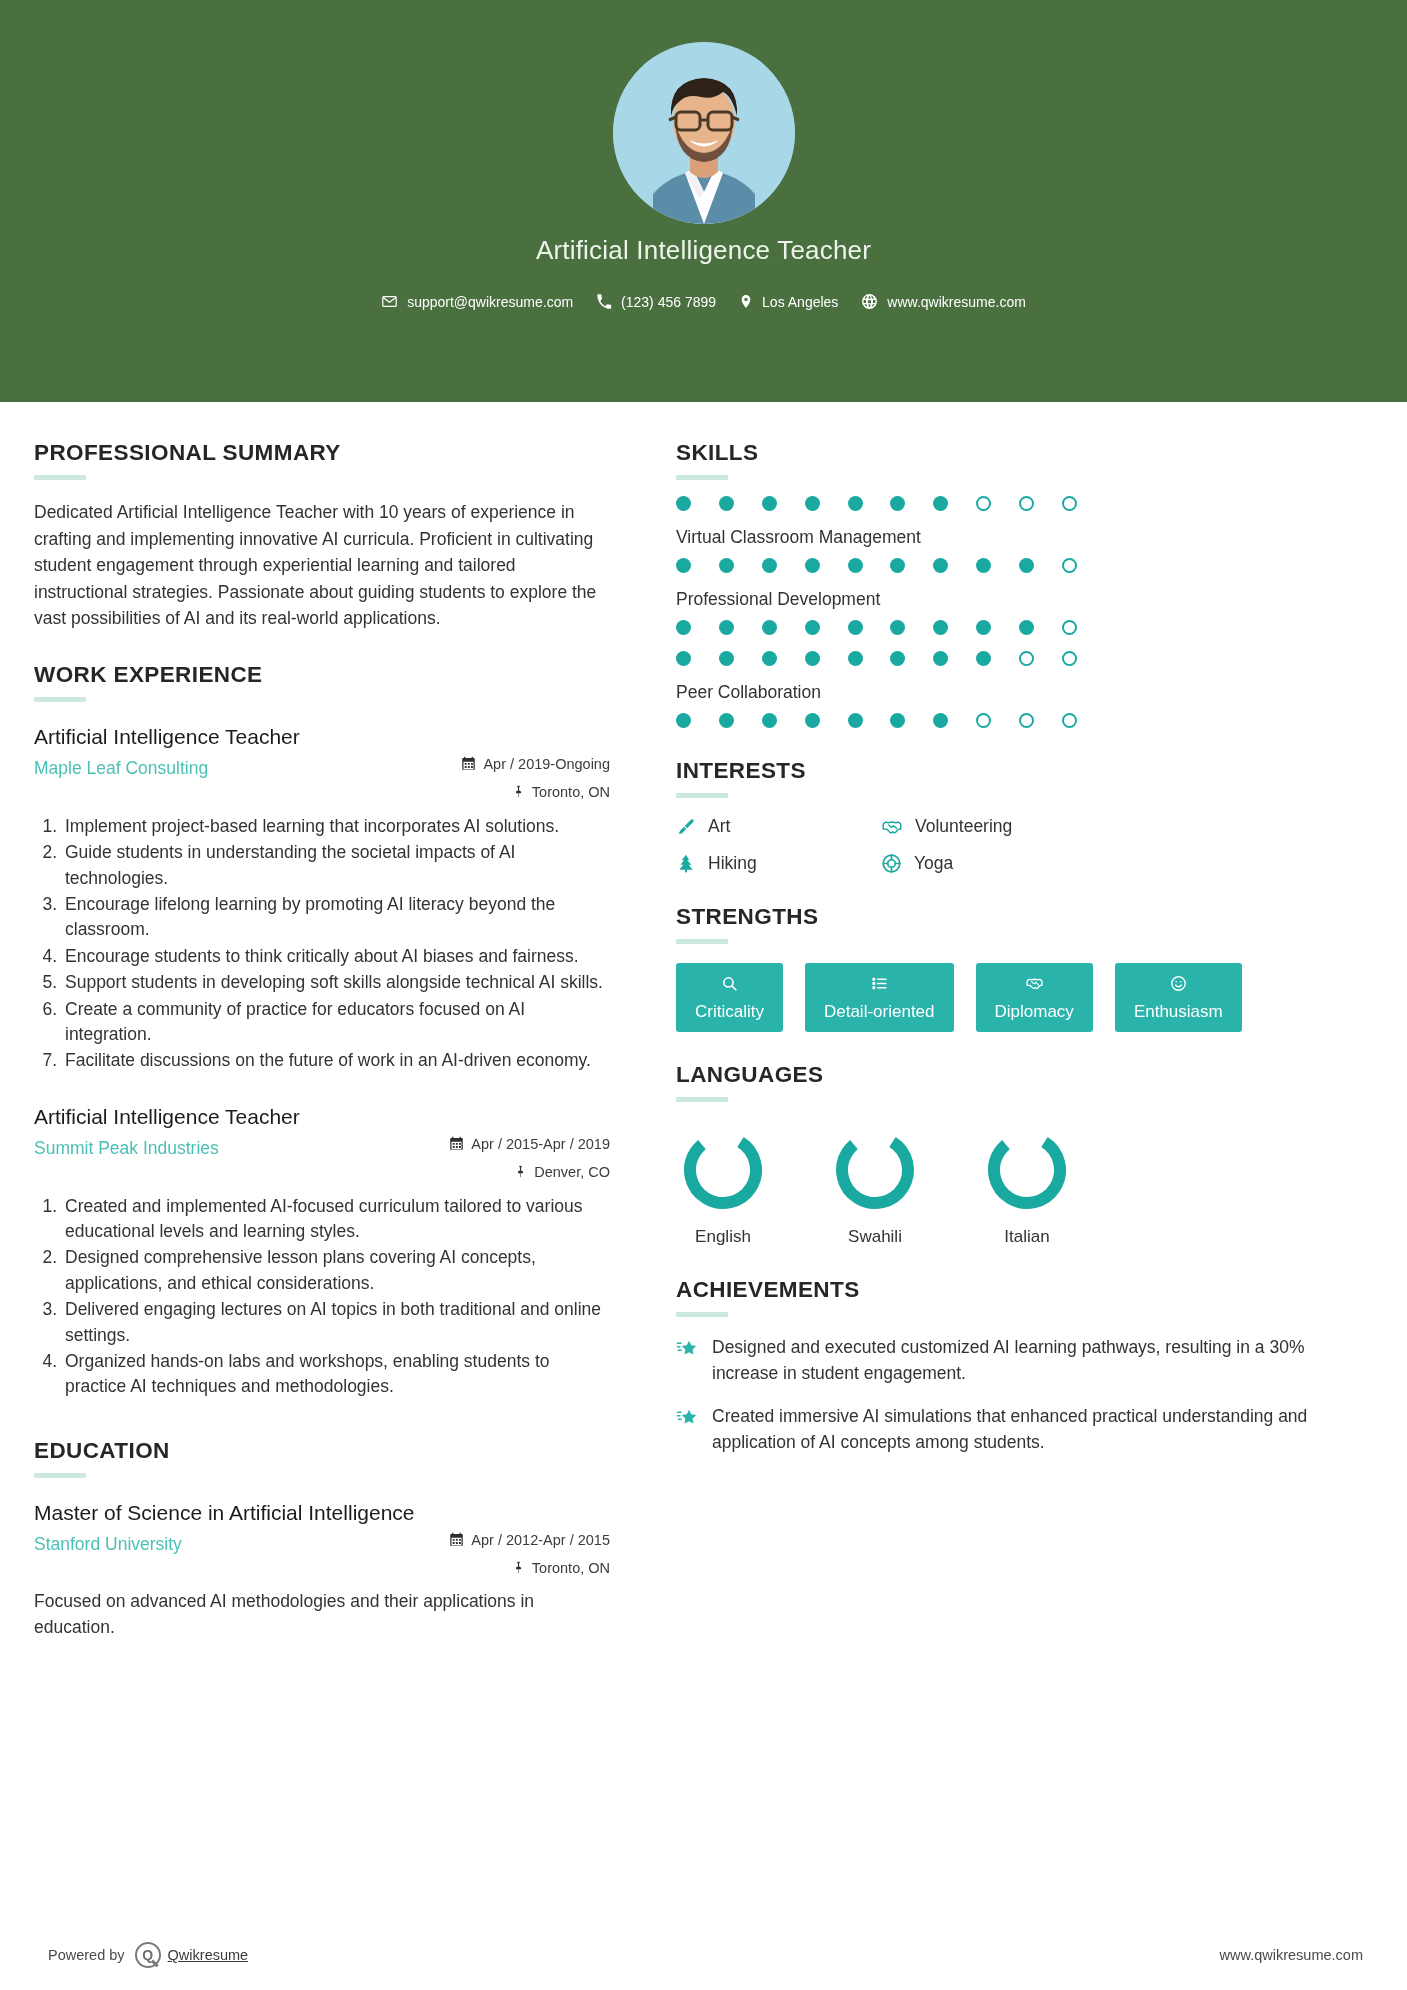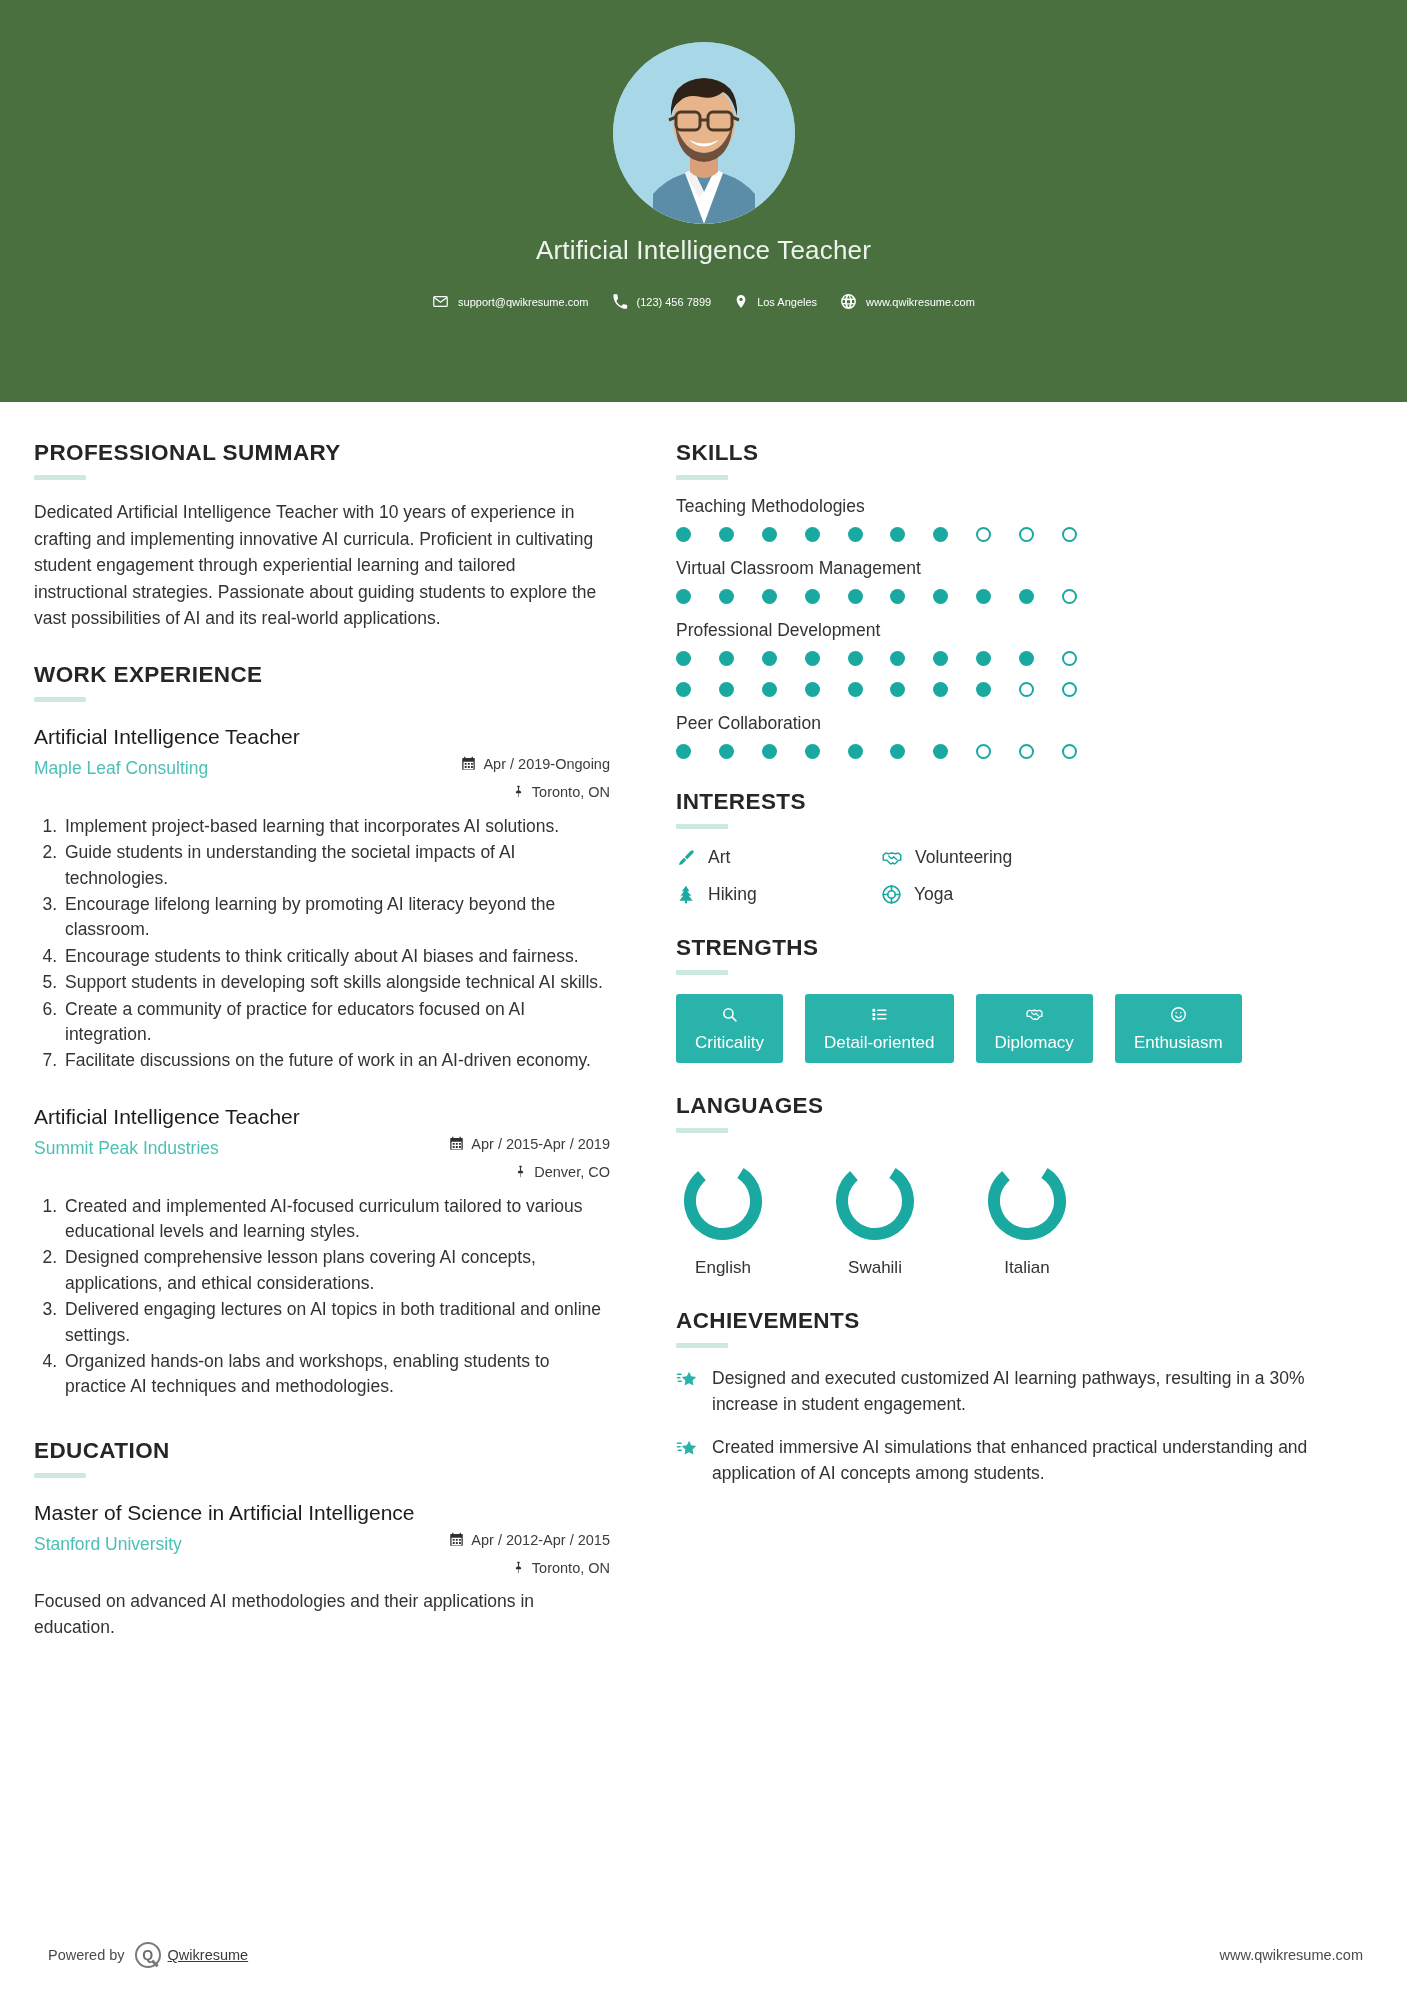--- a/index.html
+++ b/index.html
@@ -46,21 +46,21 @@
     color: #eef4ec;
     font-weight: 400;
     letter-spacing: .2px;
   }
   .contact-row {
     margin-top: 27px;
     display: flex;
     align-items: center;
     gap: 7px;
     color: #ffffff;
-    font-size: 11px;
+    font-size: 14px;
   }
   .contact-item {
     display: flex;
     align-items: center;
     gap: 9px;
     padding: 0 8px;
     white-space: nowrap;
   }
   .contact-item .ic { display: flex; align-items: center; }
   .contact-item .ic svg { display: block; }
@@ -473,21 +473,20 @@
 
     </div>
 
     <div class="col-right">
 
       <div class="sec-block">
         <div class="sec-head">SKILLS</div>
         <div class="sec-rule"></div>
         <div id="skills-list">
             <div class="skill-item">
-              <div class="skill-name">Teaching Methodologies</div>
               <div class="dot-row">
                 <span class="dot on"></span>
                 <span class="dot on"></span>
                 <span class="dot on"></span>
                 <span class="dot on"></span>
                 <span class="dot on"></span>
                 <span class="dot on"></span>
                 <span class="dot on"></span>
                 <span class="dot off"></span>
                 <span class="dot off"></span>

